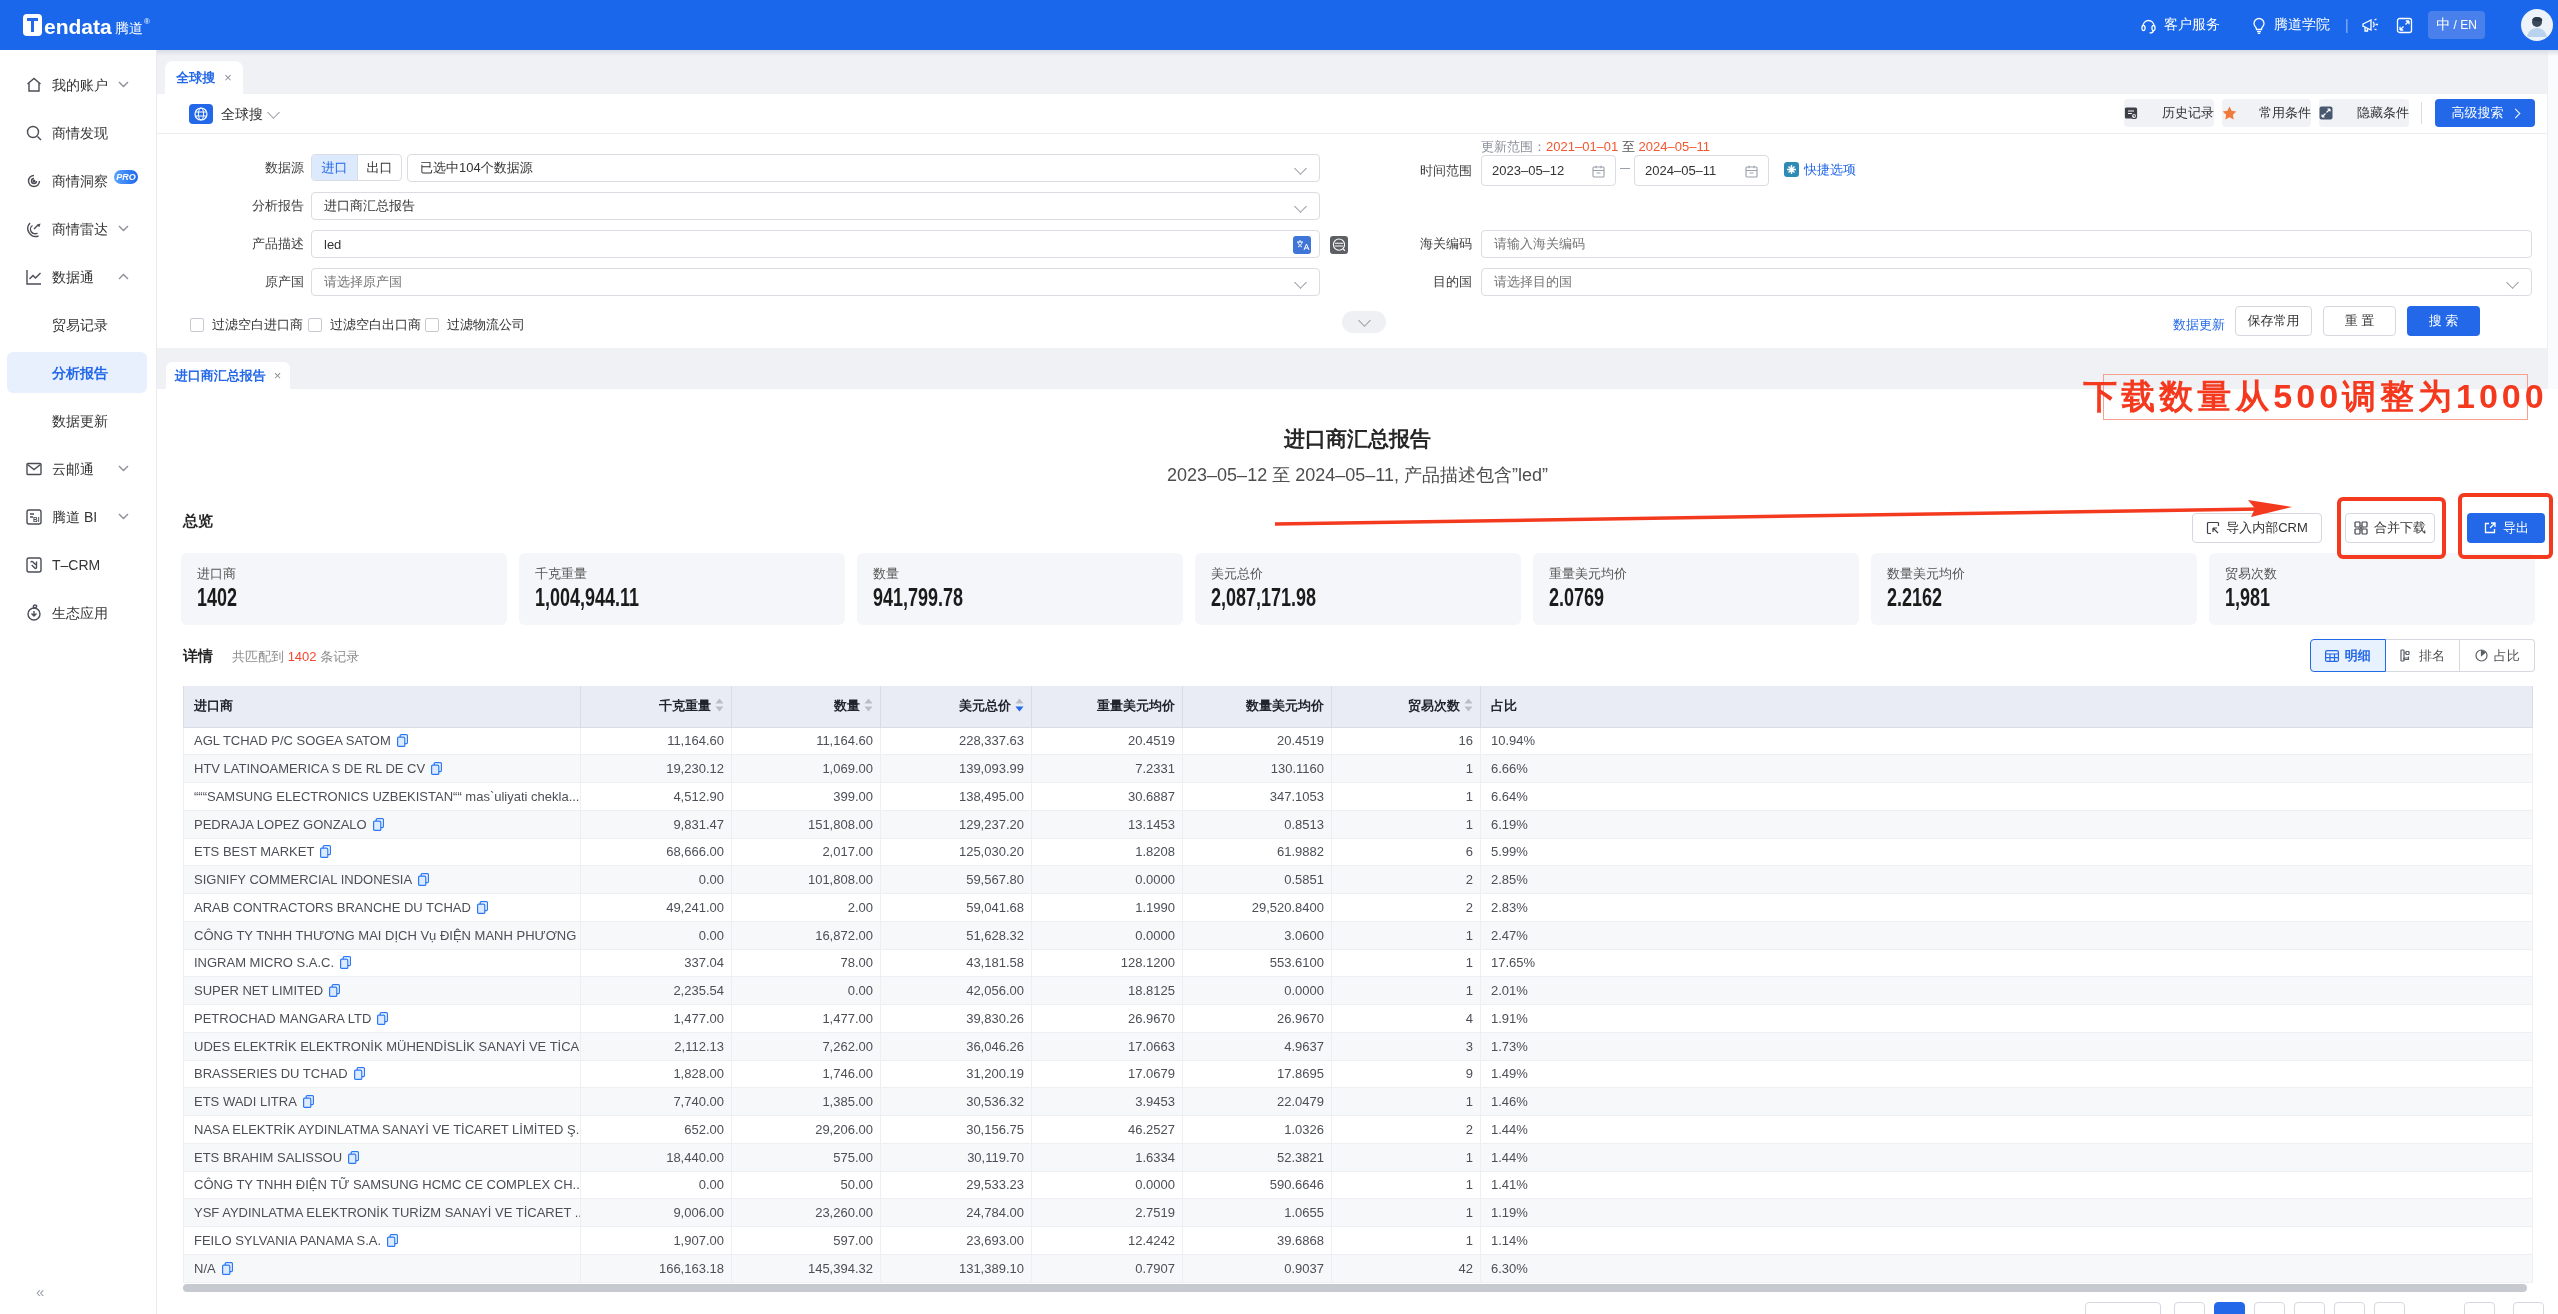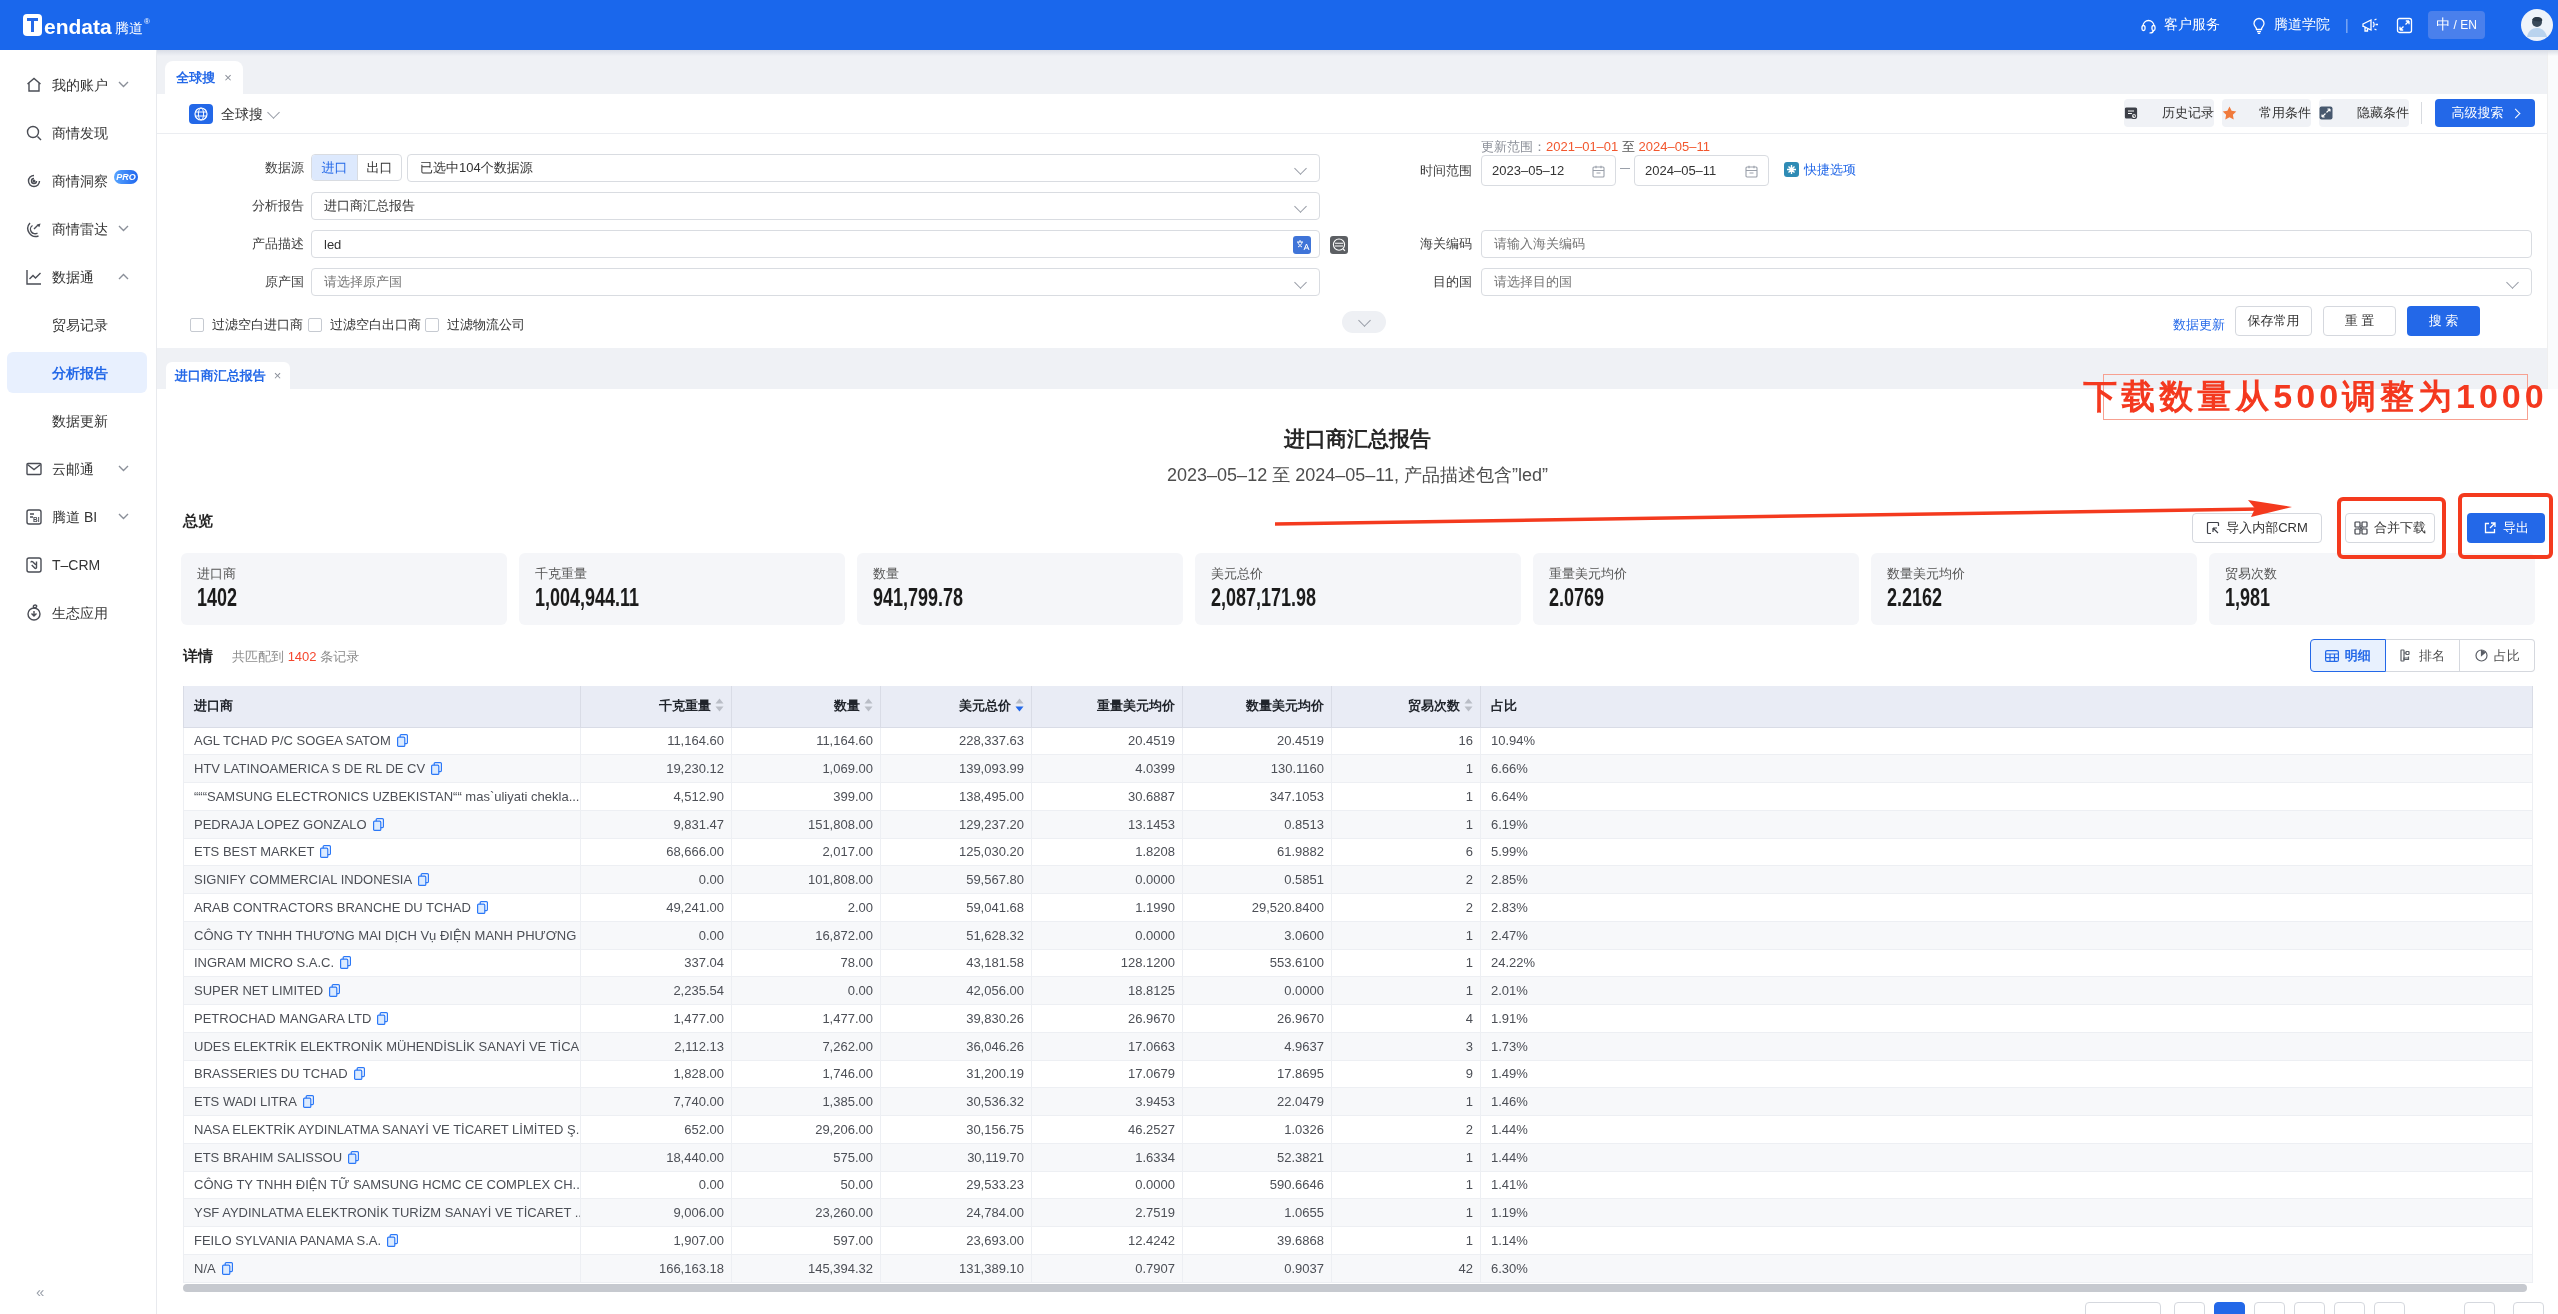--- a/index.html
+++ b/index.html
@@ -469,21 +469,21 @@
             <td>10.94%</td>
           </tr>
       <tr>
             <td>HTV LATINOAMERICA S DE RL DE CV<svg style="vertical-align:-2px;margin-left:6px;" width="11" height="13" viewBox="0 0 11 13">
                 <rect x="3.2" y="0.6" width="7.2" height="9" rx="1" fill="none" stroke="#2b78f7" stroke-width="1.2"></rect>
                 <rect x="0.6" y="3.2" width="7.2" height="9.2" rx="1" fill="#dcebff" stroke="#2b78f7" stroke-width="1.2"></rect>
               </svg></td>
             <td class="num">19,230.12</td>
             <td class="num">1,069.00</td>
             <td class="num">139,093.99</td>
-            <td class="num">4.0399</td>
+            <td class="num">7.2331</td>
             <td class="num">130.1160</td>
             <td class="num">1</td>
             <td>6.66%</td>
           </tr>
       <tr>
             <td>“““SAMSUNG ELECTRONICS UZBEKISTAN““ mas`uliyati chekla...</td>
             <td class="num">4,512.90</td>
             <td class="num">399.00</td>
             <td class="num">138,495.00</td>
             <td class="num">30.6887</td>
@@ -557,21 +557,21 @@
             <td>INGRAM MICRO S.A.C.<svg style="vertical-align:-2px;margin-left:6px;" width="11" height="13" viewBox="0 0 11 13">
                 <rect x="3.2" y="0.6" width="7.2" height="9" rx="1" fill="none" stroke="#2b78f7" stroke-width="1.2"></rect>
                 <rect x="0.6" y="3.2" width="7.2" height="9.2" rx="1" fill="#dcebff" stroke="#2b78f7" stroke-width="1.2"></rect>
               </svg></td>
             <td class="num">337.04</td>
             <td class="num">78.00</td>
             <td class="num">43,181.58</td>
             <td class="num">128.1200</td>
             <td class="num">553.6100</td>
             <td class="num">1</td>
-            <td>24.22%</td>
+            <td>17.65%</td>
           </tr>
       <tr>
             <td>SUPER NET LIMITED<svg style="vertical-align:-2px;margin-left:6px;" width="11" height="13" viewBox="0 0 11 13">
                 <rect x="3.2" y="0.6" width="7.2" height="9" rx="1" fill="none" stroke="#2b78f7" stroke-width="1.2"></rect>
                 <rect x="0.6" y="3.2" width="7.2" height="9.2" rx="1" fill="#dcebff" stroke="#2b78f7" stroke-width="1.2"></rect>
               </svg></td>
             <td class="num">2,235.54</td>
             <td class="num">0.00</td>
             <td class="num">42,056.00</td>
             <td class="num">18.8125</td>

